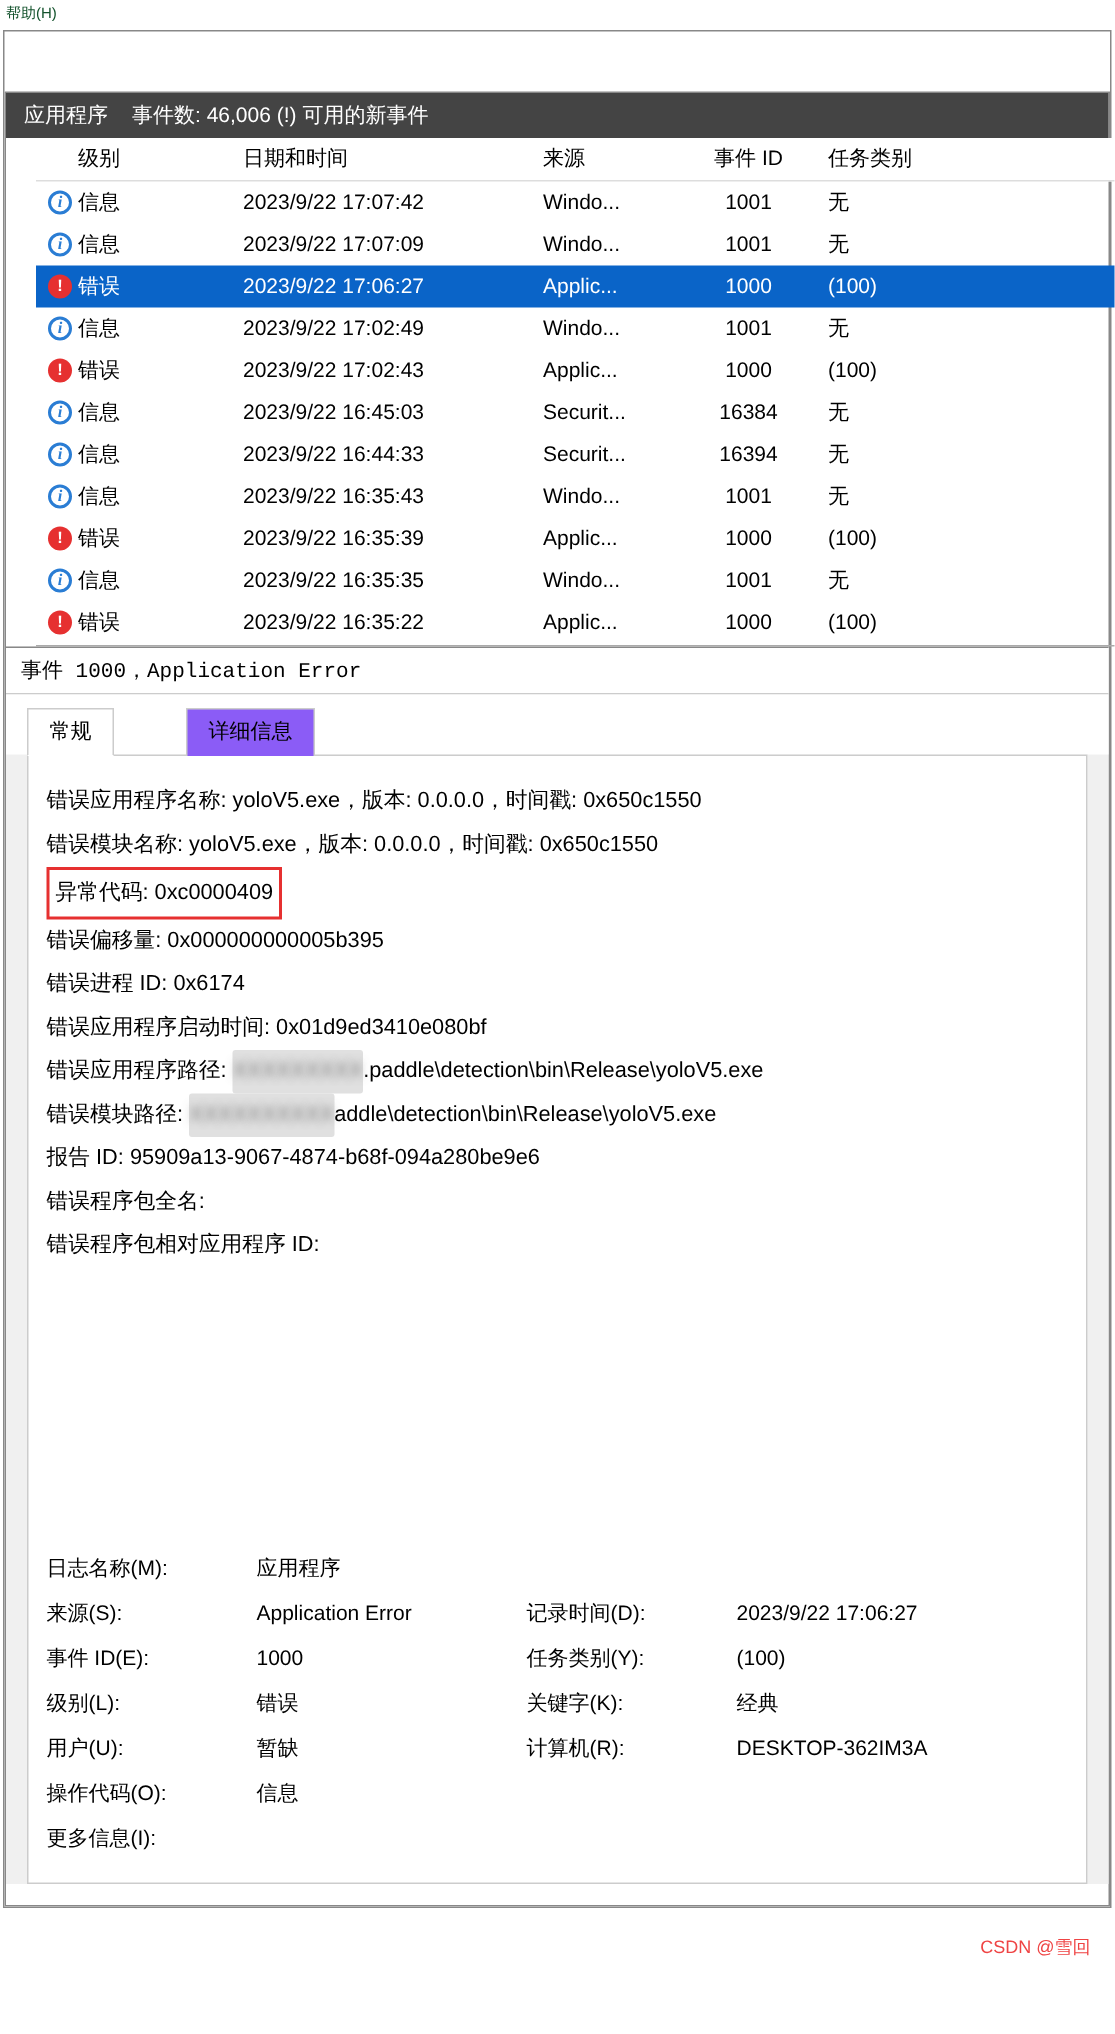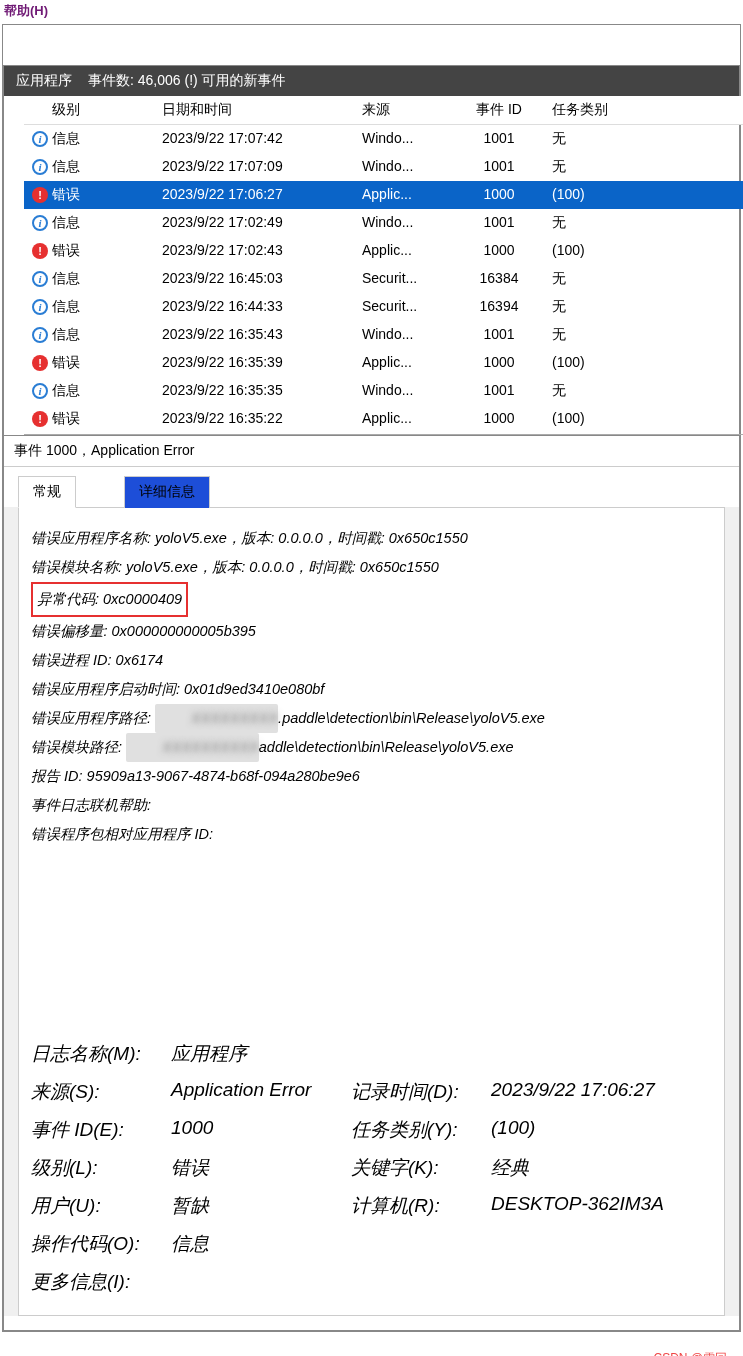--- a/index.html
+++ b/index.html
@@ -5,23 +5,22 @@
 * { box-sizing: border-box; margin: 0; padding: 0; }
 body {
   font-family: "Microsoft YaHei", "Segoe UI", Tahoma, sans-serif;
   font-size: 13px;
   background: #fff;
   color: #000;
   width: 743px;
 }
 .menu-bar {
   padding: 2px 4px;
-  font-size: 13px;
-  color: #701a75;
-  font-weight: bold;
+  font-size: 10px;
+  color: #14532d;
 }
 .outer-border { border: 1px solid #888; margin: 2px; }
 .inner-border { border: 1px solid #888; margin-top: 40px; background: #fff; }
 .header-bar {
   background: #444;
   color: #fff;
   padding: 6px 12px;
   display: flex;
   gap: 16px;
   font-size: 14px;
@@ -64,70 +63,68 @@
   flex-shrink: 0;
 }
 .icon-info { background: #fff; color: #2a7dd4; border: 2px solid #2a7dd4; font-family: Georgia, serif; font-style: italic; }
 .icon-error { background: #e63030; color: #fff; }
 .details-panel {
   border-top: 1px solid #888;
   background: #f0f0f0;
 }
 .details-title {
   padding: 6px 10px;
-  font-family: Liberation Sans, sans-serif;
+  font-family: Liberation Mono, monospace;
   font-size: 14px;
   border-bottom: 1px solid #ccc;
   background: #fff;
 }
 .tab-bar {
   display: flex;
   padding: 8px 14px 0 14px;
   background: #fff;
   gap: 48px;
 }
 .tab {
   padding: 6px 14px;
   border: 1px solid #ccc;
   border-bottom: none;
-  background: #1d4ed8;
+  background: #8b5cf6;
   font-size: 14px;
   position: relative;
   top: 1px;
   cursor: pointer;
 }
 .tab.active { background: #fff; border-bottom: 1px solid #fff; z-index: 2; }
 .tab-content {
   margin: 0 14px 14px 14px;
   border: 1px solid #ccc;
   background: #fff;
   padding: 12px 4px 12px 4px;
 }
 .desc-box { padding: 4px 8px; font-size: 14.5px; line-height: 2; }
-.desc-box .line { white-space: nowrap; font-style: italic; }
+.desc-box .line { white-space: nowrap; }
 .highlight-box {
   border: 2px solid #e63030;
   display: inline-block;
   padding: 1px 4px;
 }
 .blur-span {
   display: inline-block;
   background: #e0e0e0;
   color: transparent;
   text-shadow: 0 0 6px rgba(100,100,100,0.8);
   border-radius: 2px;
-  padding-left: 36px;
 }
 .meta-grid {
   display: grid;
   grid-template-columns: 140px 180px 140px 1fr;
   padding: 8px 8px;
-  font-size: 19px;
+  font-size: 14px;
   row-gap: 12px;
-  font-style: italic;
 }
 .meta-label { color: #000; }
 .link { color: #1a4fd6; text-decoration: underline; cursor: pointer; }
 .watermark {
   text-align: right;
   padding: 6px 16px;
   font-size: 12px;
   color: #ef4444;
   margin-top: 12px;
 }
@@ -283,21 +280,21 @@
         <div class="desc-box">
           <div class="line">错误应用程序名称: yoloV5.exe，版本: 0.0.0.0，时间戳: 0x650c1550</div>
           <div class="line">错误模块名称: yoloV5.exe，版本: 0.0.0.0，时间戳: 0x650c1550</div>
           <div class="line"><span class="highlight-box">异常代码: 0xc0000409</span></div>
           <div class="line">错误偏移量: 0x000000000005b395</div>
           <div class="line">错误进程 ID: 0x6174</div>
           <div class="line">错误应用程序启动时间: 0x01d9ed3410e080bf</div>
           <div class="line"><span>错误应用程序路径: </span><span class="blur-span">XXXXXXXXX</span><span>.paddle\detection\bin\Release\yoloV5.exe</span></div>
           <div class="line"><span>错误模块路径: </span><span class="blur-span">XXXXXXXXXX</span><span>addle\detection\bin\Release\yoloV5.exe</span></div>
           <div class="line">报告 ID: 95909a13-9067-4874-b68f-094a280be9e6</div>
-          <div class="line">事件日志联机帮助:</div>
+          <div class="line">错误程序包全名:</div>
           <div class="line">错误程序包相对应用程序 ID:</div>
         </div>
 
         <div class="spacer"></div>
 
         <div class="meta-grid">
           <div class="meta-label">日志名称(M):</div>
           <div style="grid-column: span 3;">应用程序</div>
 
           <div class="meta-label">来源(S):</div>

